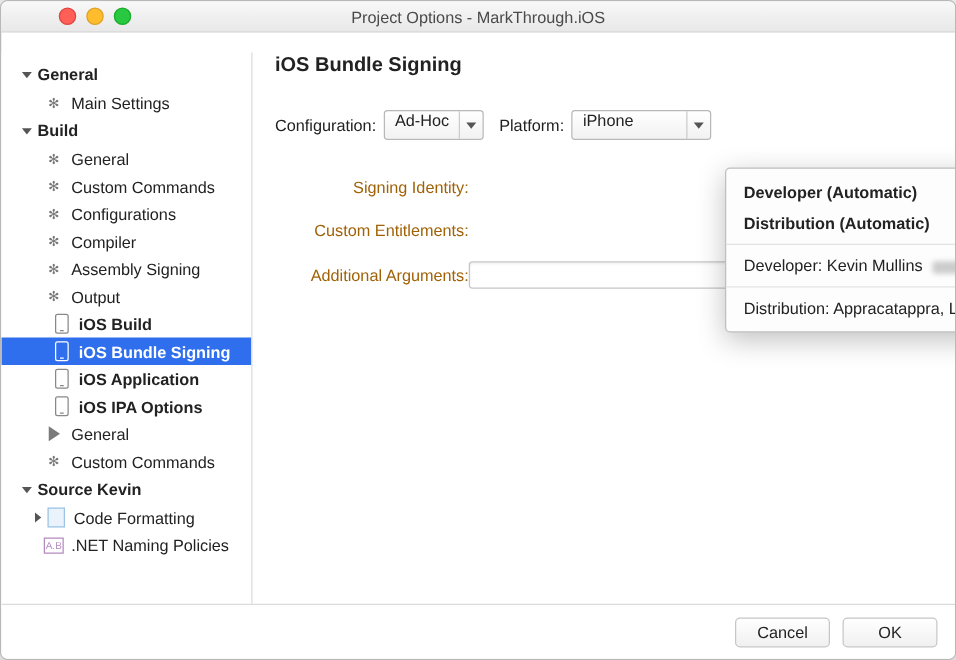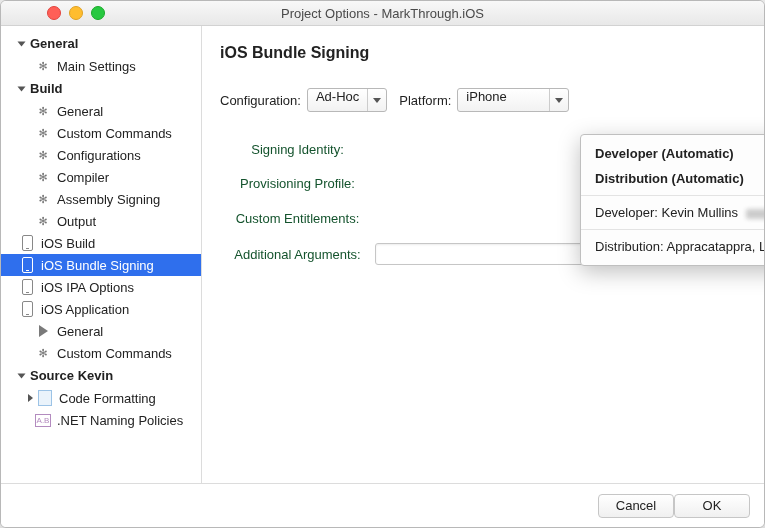--- a/index.html
+++ b/index.html
@@ -5,46 +5,46 @@
   html,body{margin:0;padding:0;font-family:-apple-system,"Helvetica Neue",Helvetica,Arial,sans-serif;font-size:13px;color:#222;background:#f3f3f3;}
   .window{width:765px;height:528px;background:#fff;border:1px solid #b8b8b8;border-radius:6px;box-shadow:0 6px 30px rgba(0,0,0,0.25);position:relative;overflow:hidden;box-sizing:border-box;}
   .titlebar{height:24px;background:linear-gradient(#f8f8f8,#e8e8e8);border-bottom:1px solid #d2d2d2;display:flex;align-items:center;position:relative;padding-left:36px;}
   .traffic{display:flex;gap:8px;padding-left:10px;}
   .dot{width:12px;height:12px;border-radius:50%;display:block;}
   .dot.red{background:#ff5f57;border:1px solid #e0443e;}
   .dot.yellow{background:#ffbd2e;border:1px solid #dea123;}
   .dot.green{background:#28c840;border:1px solid #1aab29;}
   .title{position:absolute;left:0;right:0;text-align:center;font-size:13px;color:#4a4a4a;}
   .body{display:flex;height:461px;}
-  .sidebar{width:200px;border-right:1px solid #dcdcdc;background:#fff;overflow:hidden;padding-top:6px;}
+  .sidebar{width:200px;border-right:1px solid #dcdcdc;background:#fff;overflow:hidden;padding-top:6px;margin-top:16px;}
   .side-group{font-weight:bold;font-size:13px;padding:4px 8px 4px 18px;display:flex;align-items:center;cursor:default;}
   .side-group .tri{width:0;height:0;border-left:5px solid #555;border-top:4px solid transparent;border-bottom:4px solid transparent;transform:rotate(90deg);margin-right:6px;}
   .side-item{display:flex;align-items:center;height:22px;padding-left:34px;font-size:13px;cursor:default;}
-  .side-item.sub{padding-left:18px;}
+  .side-item.sub{padding-left:40px;font-weight:bold;}
   .side-item.sel{background:#2f6fed;color:#fff;}
   .side-item .icon{width:16px;height:16px;margin-right:6px;display:flex;align-items:center;justify-content:center;font-size:11px;}
   .gear{color:#777;}
   .phone{border:1px solid #888;border-radius:2px;width:9px;height:14px;position:relative;}
   .phone::after{content:"";position:absolute;bottom:1px;left:3px;width:3px;height:1px;background:#888;}
   .side-item.sel .phone{border-color:#fff;}
   .side-item.sel .phone::after{background:#fff;}
   .boxicon{border:1px solid #b38bbf;color:#b38bbf;font-size:8px;width:14px;height:11px;display:flex;align-items:center;justify-content:center;}
   .docicon{border:1px solid #9cc3e6;background:#eaf3fb;width:12px;height:14px;}
   .main{flex:1;padding:18px 18px 0 18px;position:relative;}
   .main h2{margin:0 0 26px 0;font-size:16px;font-weight:bold;}
   .row{display:flex;align-items:center;margin-bottom:12px;min-height:22px;}
-  .row label{width:155px;text-align:center;font-size:13px;color:#14532d;}
+  .row label{width:155px;text-align:right;font-size:13px;color:#a16207;}
   .select{display:inline-flex;align-items:flex-start;border:1px solid #b8b8b8;border-radius:3px;background:linear-gradient(#fff,#f2f2f2);height:22px;font-size:13px;}
   .select .val{padding:0 8px;}
   .select .arrow{width:18px;height:22px;border-left:1px solid #ccc;display:flex;align-items:center;justify-content:center;color:#555;}
   .tri-down{width:0;height:0;border-left:4px solid transparent;border-right:4px solid transparent;border-top:5px solid #555;}
   .field{flex:1;height:20px;border:1px solid #c6c6c6;border-radius:3px;background:#fff;box-shadow:inset 0 1px 2px rgba(0,0,0,0.08);}
   .info{width:16px;height:16px;border-radius:50%;background:#3b82f6;color:#fff;font-weight:bold;font-size:11px;display:flex;align-items:center;justify-content:center;margin-left:8px;font-family:Georgia,serif;font-style:italic;}
   .minibtn{width:26px;height:22px;border:1px solid #c0c0c0;border-radius:4px;background:linear-gradient(#fff,#f2f2f2);margin-left:6px;display:flex;align-items:center;justify-content:center;font-size:11px;}
-  .footer{position:absolute;bottom:0;left:0;right:0;height:43px;border-top:1px solid #dcdcdc;background:#fff;display:flex;align-items:center;justify-content:flex-end;padding-right:14px;}
+  .footer{position:absolute;bottom:0;left:0;right:0;height:43px;border-top:1px solid #dcdcdc;background:#fff;display:flex;align-items:center;justify-content:flex-end;padding-right:14px;gap:10px;}
   .btn{min-width:74px;height:22px;border:1px solid #c6c6c6;border-radius:4px;background:linear-gradient(#fff,#f0f0f0);font-size:13px;display:flex;align-items:center;justify-content:center;cursor:default;}
   .dropdown-pop{position:absolute;left:378px;top:108px;width:348px;background:#fdfdfd;border:1px solid #bfbfbf;border-radius:4px;box-shadow:0 6px 22px rgba(0,0,0,0.25);z-index:10;padding:6px 0;}
   .dd-item{padding:5px 14px;font-size:13px;cursor:default;}
   .dd-item.bold{font-weight:bold;}
   .dd-sep{height:1px;background:#e3e3e3;margin:4px 0;}
   .blur{display:inline-block;width:80px;height:10px;background:#ccc;filter:blur(2px);border-radius:2px;vertical-align:middle;margin-left:4px;}
   .tri-group{width:10px;display:inline-flex;justify-content:center;margin-right:2px;}
   .play{width:0;height:0;border-left:9px solid #7a7a7a;border-top:6px solid transparent;border-bottom:6px solid transparent;}
 </style>
 </head>
@@ -110,27 +110,27 @@
       <div class="side-item sub sel">
         <span class="icon">
             <span class="phone"></span>
           </span>
         <span>iOS Bundle Signing</span>
       </div>
       <div class="side-item sub">
         <span class="icon">
             <span class="phone"></span>
           </span>
+        <span>iOS Application</span>
+      </div>
+      <div class="side-item sub">
+        <span class="icon">
+            <span class="phone"></span>
+          </span>
         <span>iOS IPA Options</span>
-      </div>
-      <div class="side-item sub">
-        <span class="icon">
-            <span class="phone"></span>
-          </span>
-        <span>iOS Application</span>
       </div>
 
       <div class="side-item">
         <span class="icon">
             <span class="play"></span>
           </span>
         <span>General</span>
       </div>
       <div class="side-item">
         <span class="icon gear">✻</span>
@@ -180,25 +180,20 @@
       </div>
 
       <div style="height:14px;"></div>
 
       <div class="row">
         <label>Signing Identity:</label>
         <div style="flex:1;"></div>
         <span class="info">i</span>
       </div>
 
-      <div class="row">
-        <label>Provisioning Profile:</label>
-        <div style="flex:1;"></div>
-        <span class="info">i</span>
-      </div>
 
       <div class="row">
         <label>Custom Entitlements:</label>
         <div style="flex:1;"></div>
         <span class="minibtn">…</span>
       </div>
 
 
       <div class="row">
         <label>Additional Arguments:</label>

